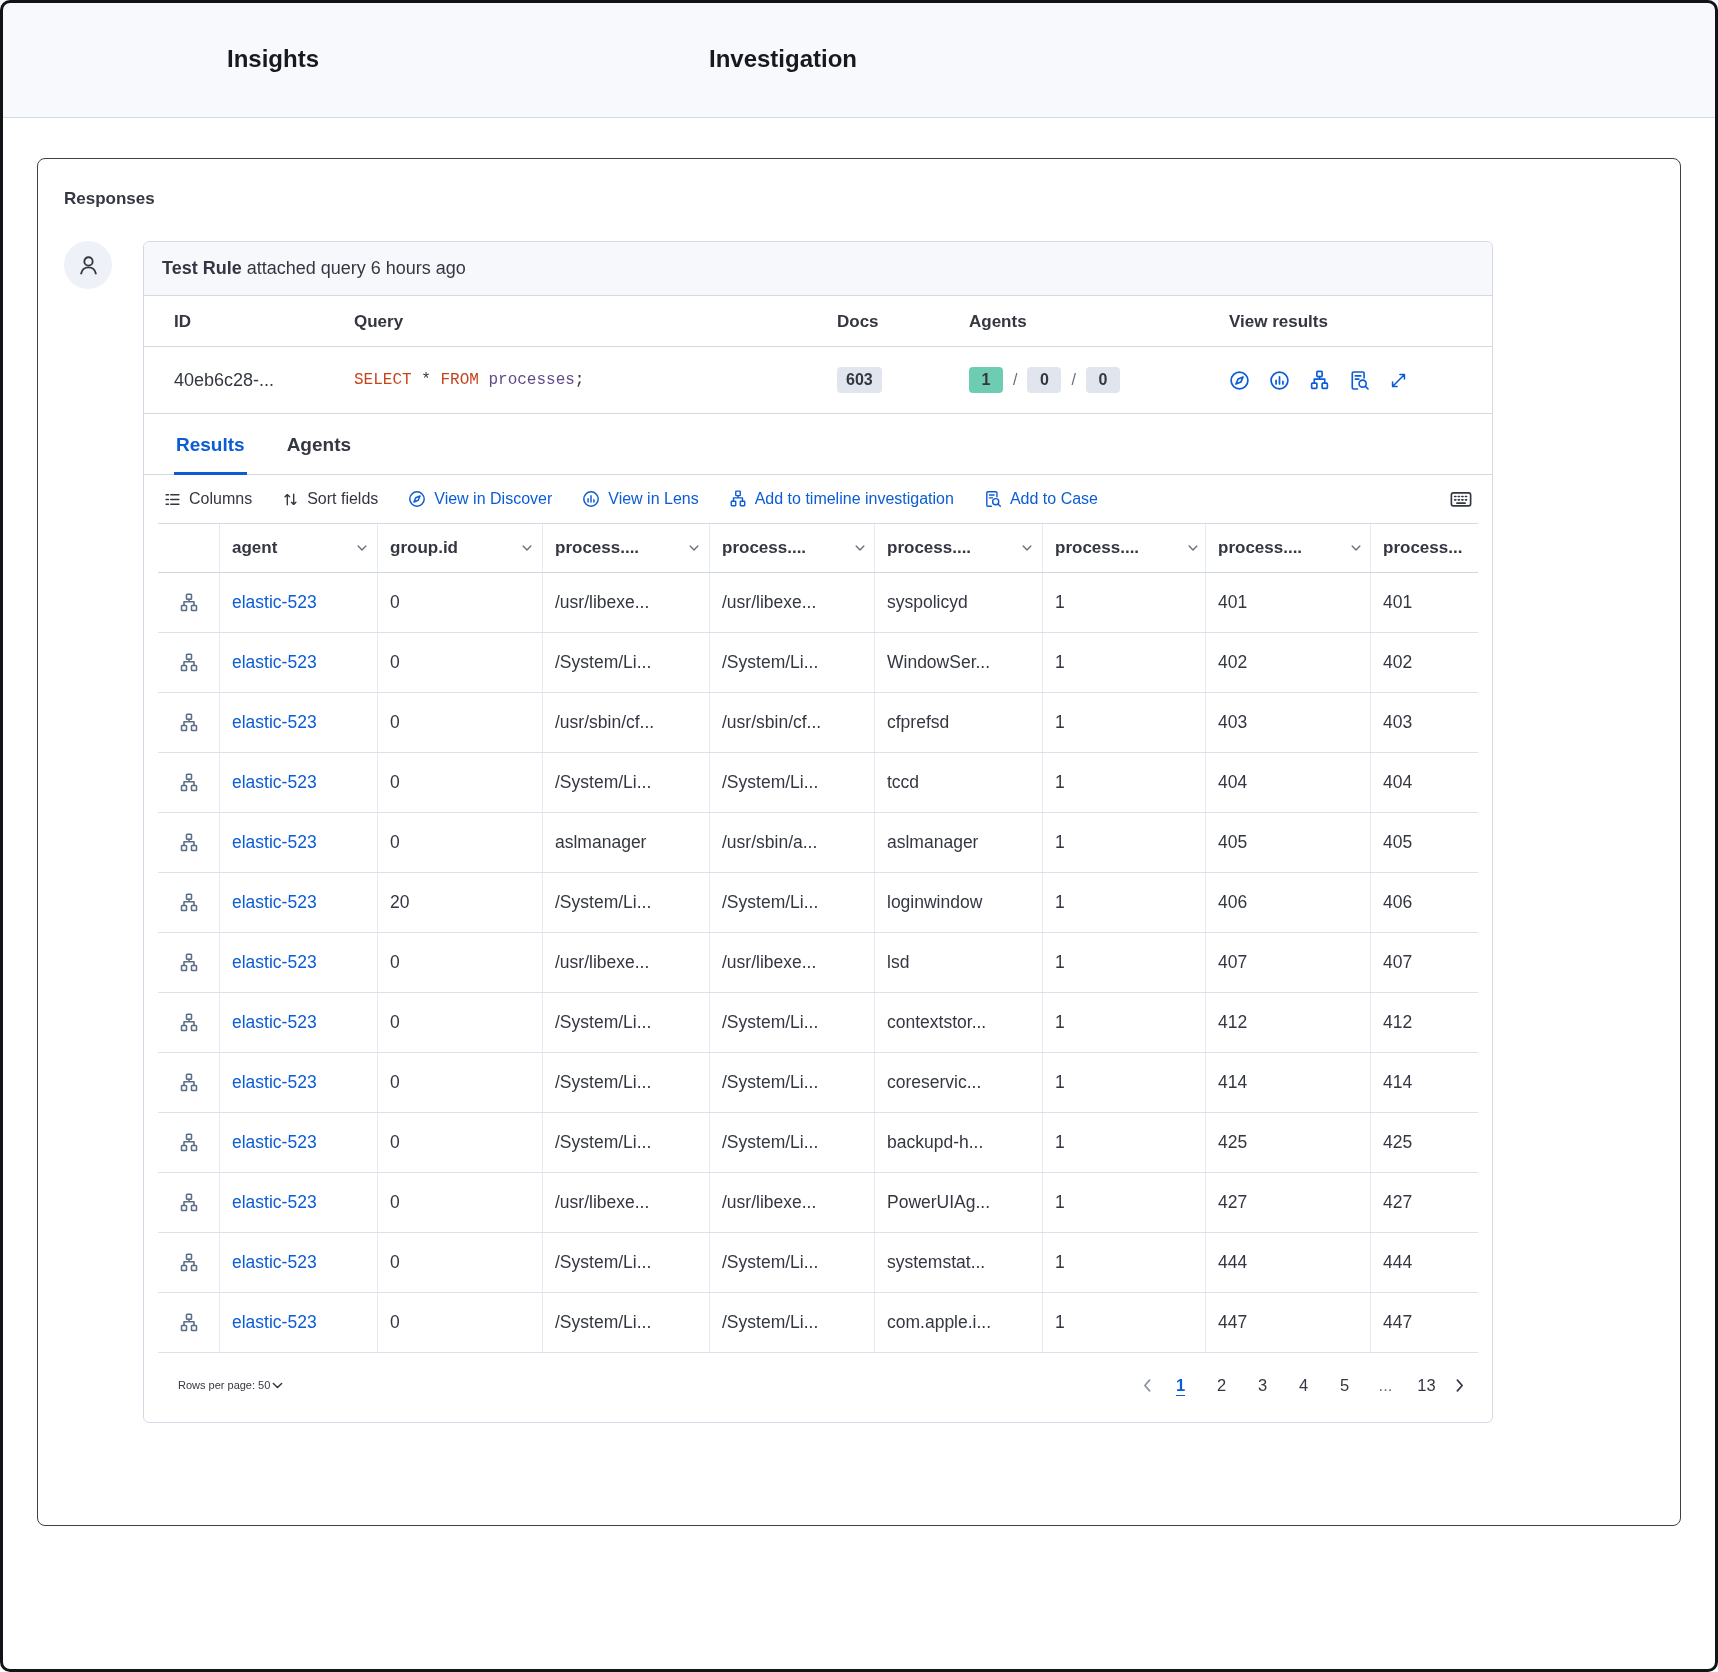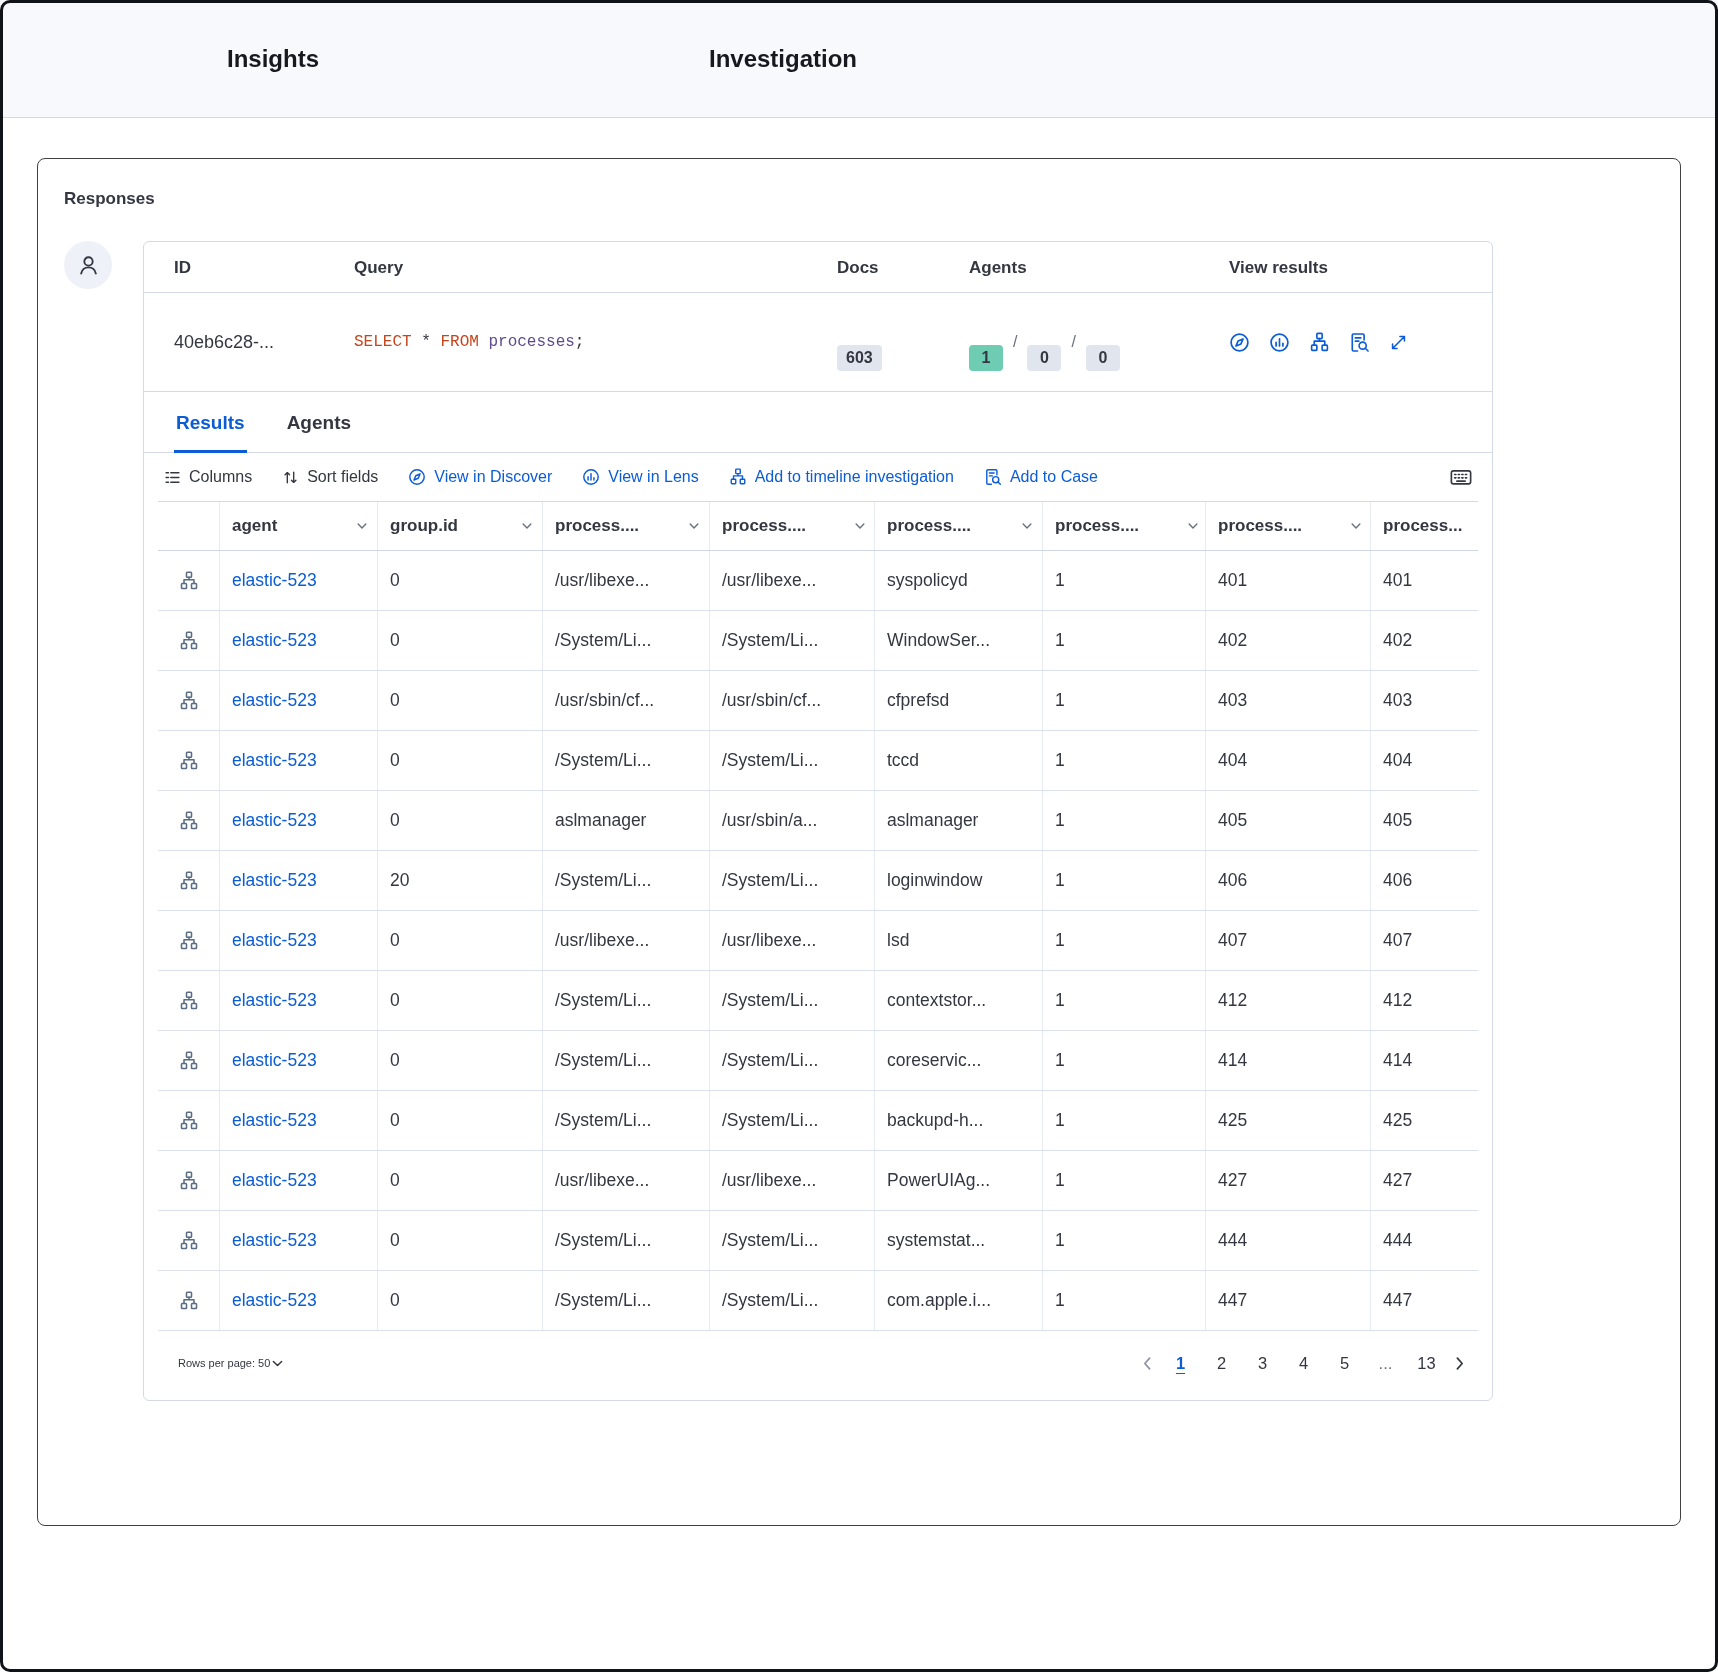--- a/index.html
+++ b/index.html
@@ -69,21 +69,21 @@
     border-bottom:1px solid #d3dae6;
   }
   .sql { font-family:"Liberation Mono","DejaVu Sans Mono",monospace; font-size:16px; }
   .sql span { white-space:pre; }
   .sql-kw { color:#c4451c; }
   .sql-entity { color:#5f4b8b; }
 
   .badge {
     display:inline-block; min-width:34px; text-align:center;
     padding:4px 9px; border-radius:4px; background:#e0e5ee;
-    font-size:16px; font-weight:600; color:#343741;margin-top:32px;
+    font-size:16px; font-weight:600; color:#343741;
   }
   .badge.teal { background:#6dccb1; }
   .agents-cell { display:flex; align-items:center; gap:10px; }
   .agents-sep { color:#69707d; font-size:16px; }
 
   .view-icons { display:flex; align-items:center; gap:19px; color:#0b5cd5; }
 
   .icon-btn {
     background:none; border:none; padding:0; margin:0; color:inherit;
     display:inline-flex; align-items:center; justify-content:center; cursor:pointer;
@@ -217,20 +217,23 @@
   <div class="comment-row">
 
     <div class="avatar">
       <svg class="ic" width="23" height="23">
           <use href="#i-person"></use>
         </svg>
     </div>
 
     <div class="comment-panel">
 
+      <div class="comment-header">
+        <b>Test Rule</b><span> attached query 6 hours ago</span>
+      </div>
 
       <div class="summary-head">
         <div>ID</div>
         <div>Query</div>
         <div>Docs</div>
         <div>Agents</div>
         <div>View results</div>
       </div>
 
       <div class="summary-row">

